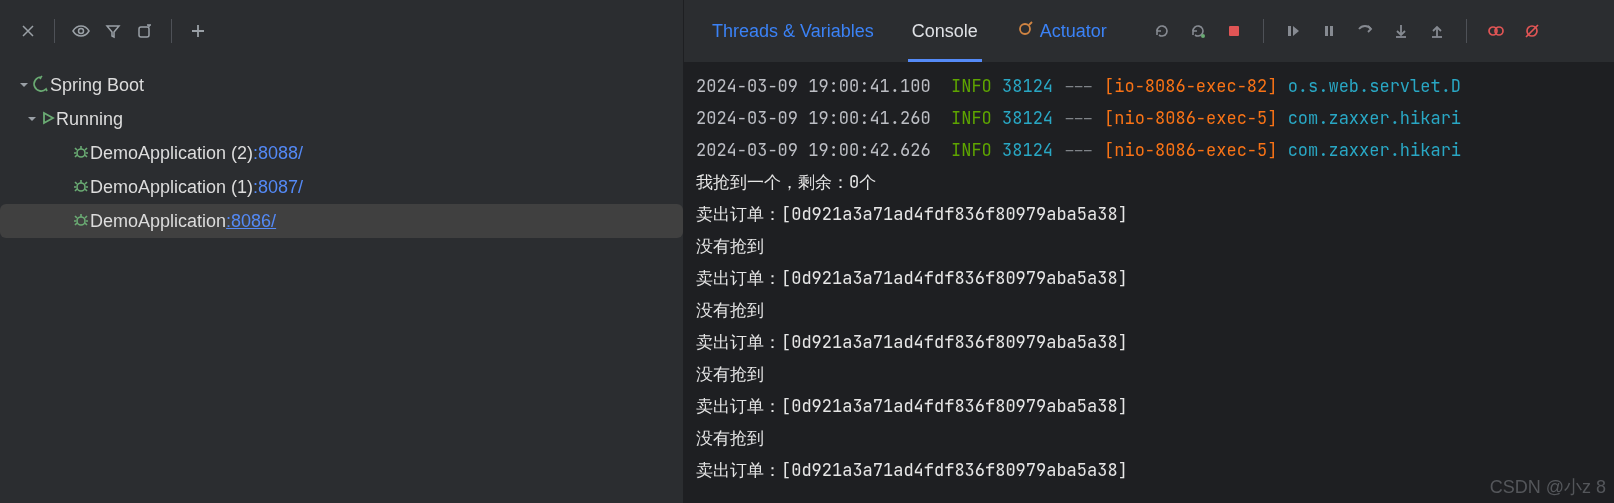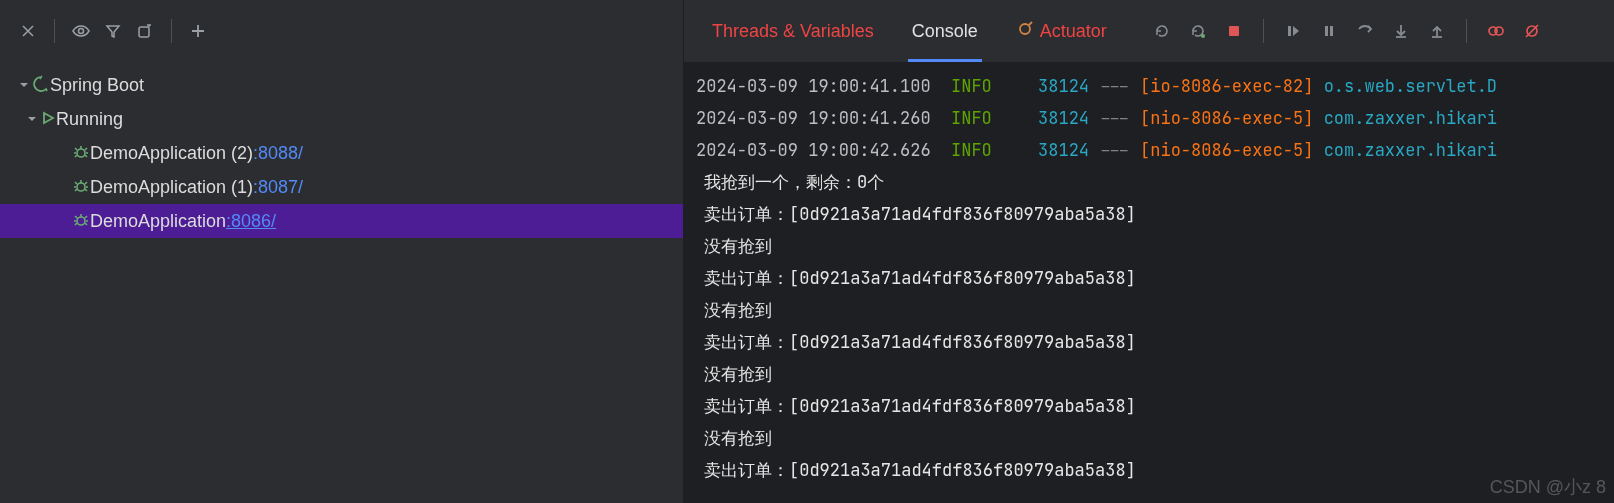--- a/index.html
+++ b/index.html
@@ -54,21 +54,22 @@
 .tree-row {
   height: 34px;
   display: flex;
   align-items: center;
   gap: 0;
   padding-left: 16px;
   cursor: pointer;
   white-space: nowrap;
 }
 .tree-row.selected {
-  background: #4c1d95;
+  background: #404040;
+  border-radius: 6px;
 }
 .tree-row.level1 { padding-left: 16px; }
 .tree-row.level2 { padding-left: 24px; }
 .tree-row.level3 { padding-left: 72px; }
 .arrow {
   width: 16px; height: 16px; display:flex; align-items:center; justify-content:center;
   color: #9aa0a6;
 }
 .app-label { color: #dcdcdc; font-size: 18px; }
 .port { color: #548af7; font-size: 18px; }
@@ -76,21 +77,21 @@
   height: 62px;
   display: flex;
   align-items: center;
   padding: 0 14px;
   gap: 10px;
 }
 .tab {
   padding: 0 14px;
   height: 100%;
   display: flex; align-items: center;
-  color: #ef4444;
+  color: #3b82f6;
   font-size: 18px;
   cursor: pointer;
   position: relative;
 }
 .tab.active { color: #dfe1e5; }
 .tab.active::after {
   content:"";
   position:absolute;
   bottom: 0; left: 10px; right: 10px;
   height: 3px;
@@ -117,25 +118,25 @@
   padding: 8px 0 0 12px;
   font-family: "JetBrains Mono","Menlo","Consolas",monospace;
   font-size: 17px;
   line-height: 32px;
   overflow: hidden;
   white-space: pre;
   color:#bcbec4;
 }
 .log-time { color:#bcbec4; }
 .log-info { color:#5ea500; }
-.log-pid { color:#29a7c4;margin-left:36px; }
+.log-pid { color:#29a7c4; }
 .log-dash { color:#7f8388; }
 .log-thread { color:#f97316; }
 .log-class { color:#29a7c4; }
-.white { color:#e6e6e6;margin-left:8px; }
+.white { color:#e6e6e6; }
 .watermark {
   position: absolute;
   right: 8px;
   bottom: 4px;
   font-size: 18px;
   color: #6b6e73;
   font-family: sans-serif;
   opacity: 0.7;
 }
 </style>

